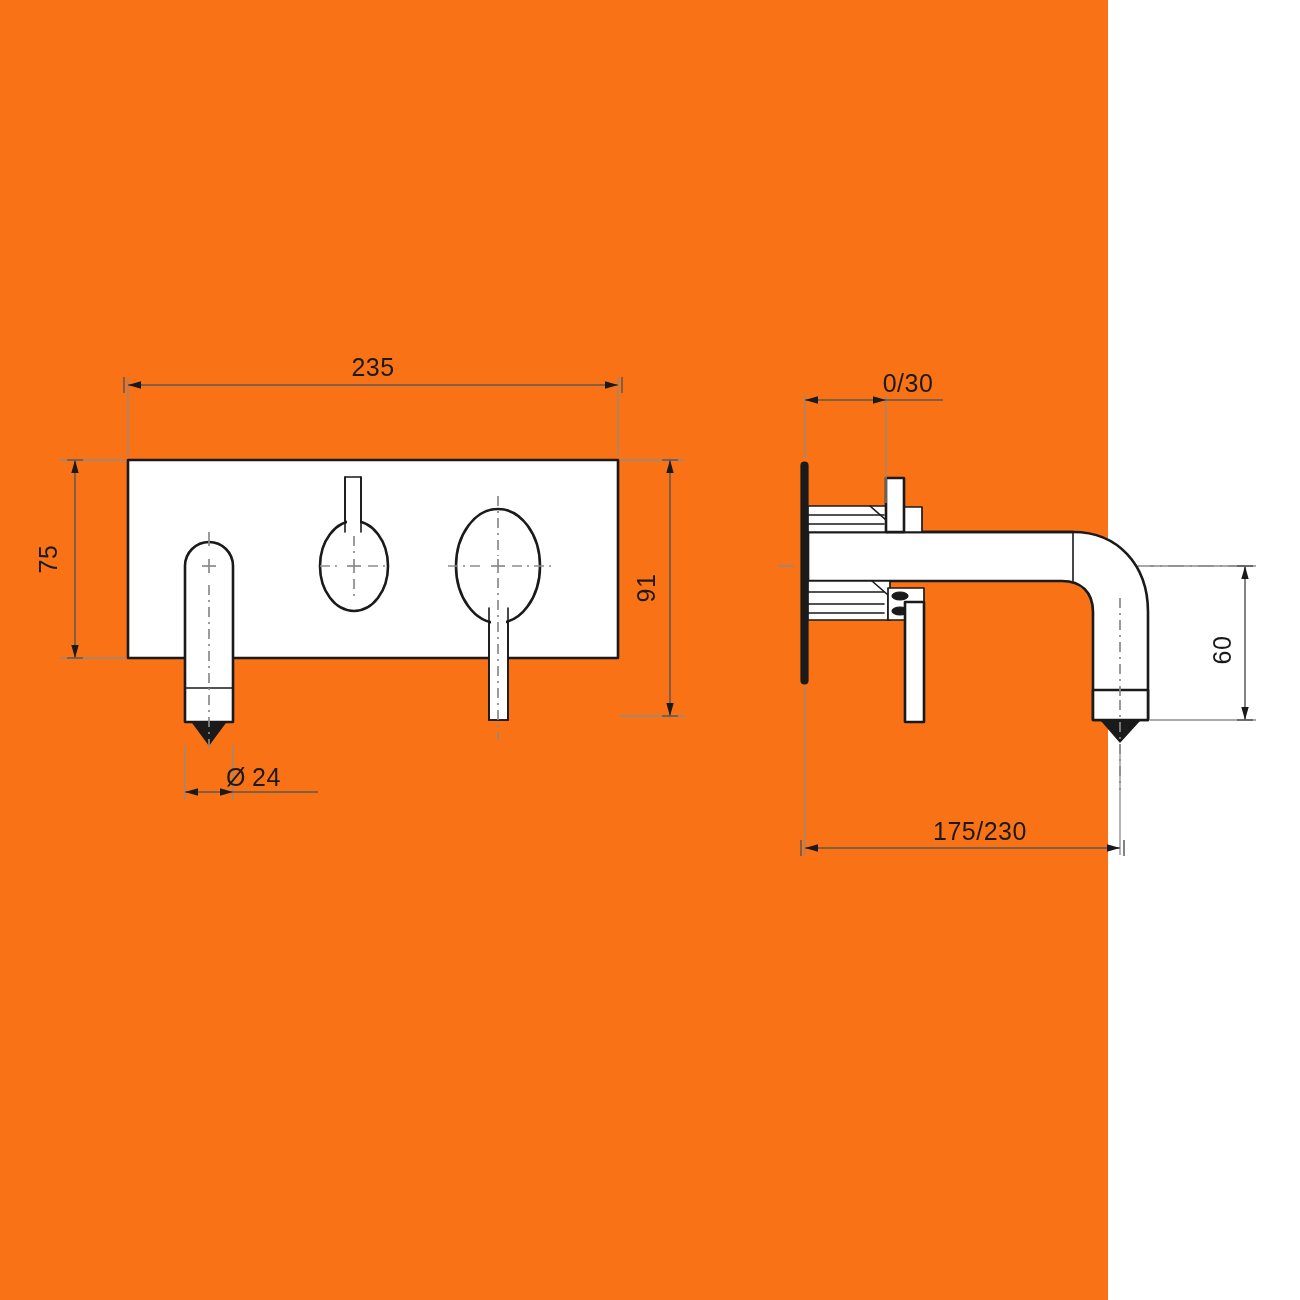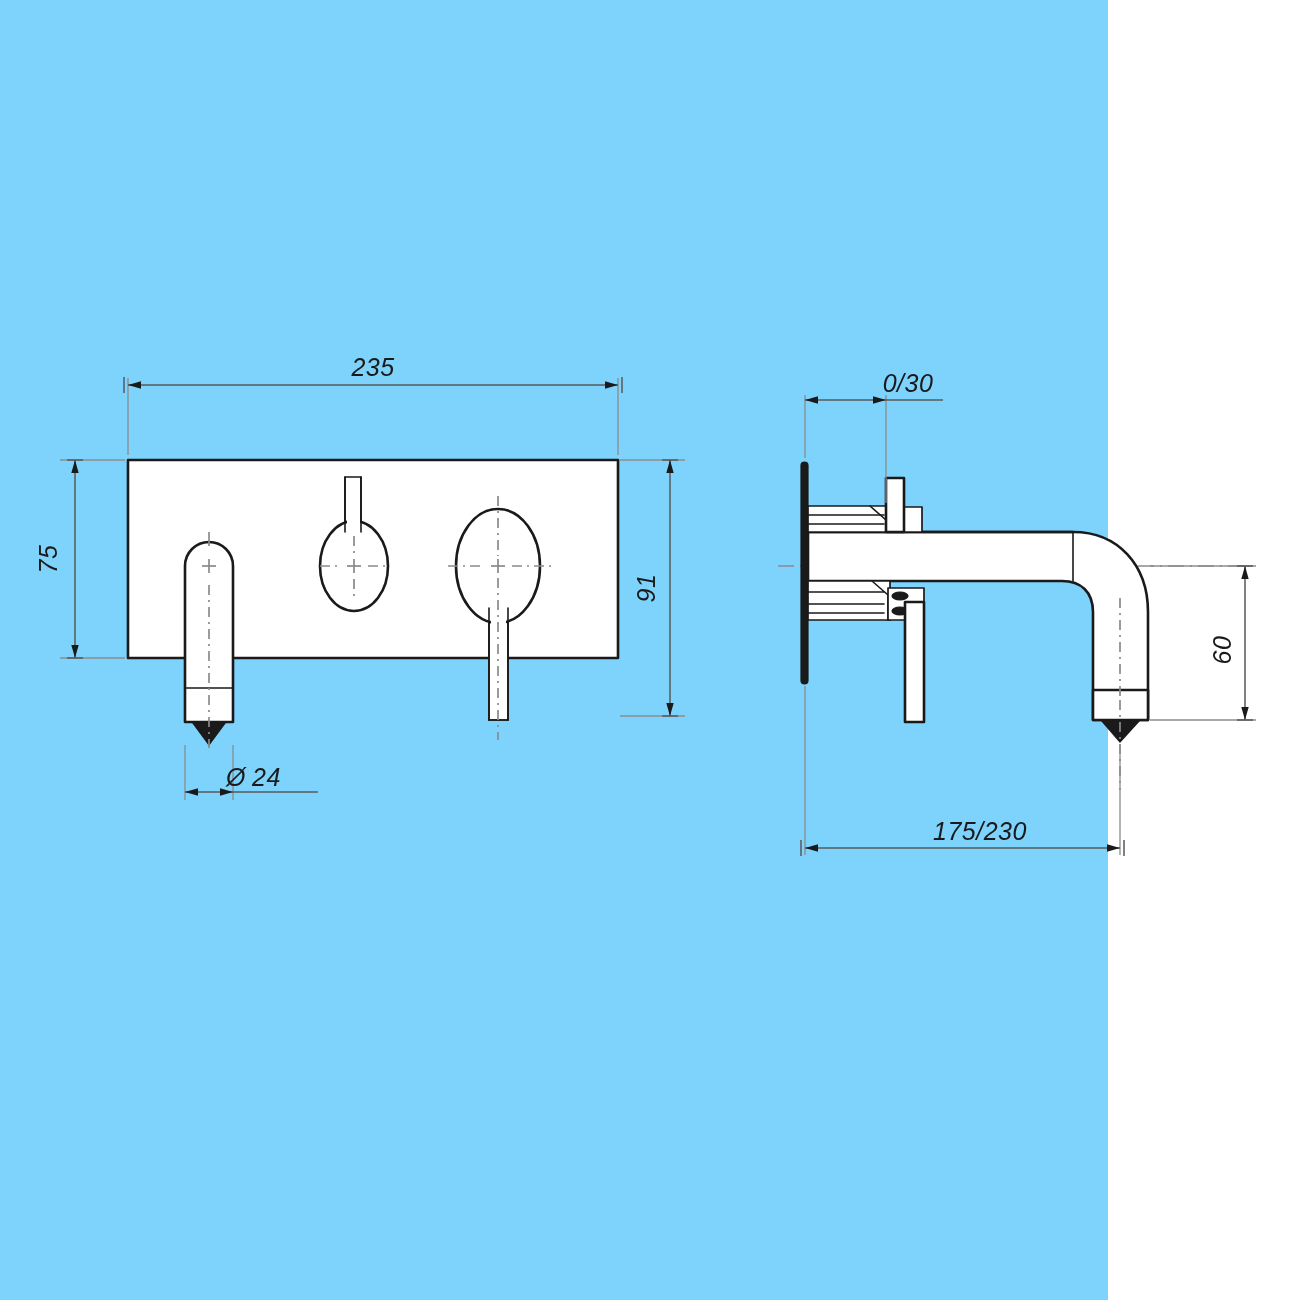--- a/index.html
+++ b/index.html
@@ -10,22 +10,21 @@
   body {
     width: 1300px;
     height: 1300px;
     font-family: "Liberation Sans", sans-serif;
     overflow: hidden;
   }
   #sheet {
     position: relative;
     width: 1108px;
     height: 1300px;
-    background: #7dd3fc;
-    font-style: italic;
+    background: #f97316;
   }
   svg#drawing {
     display: block;
     width: 1300px;
     height: 1300px;
   }
   
   .obj {
     fill: none;
     stroke: #1a1a1a;

